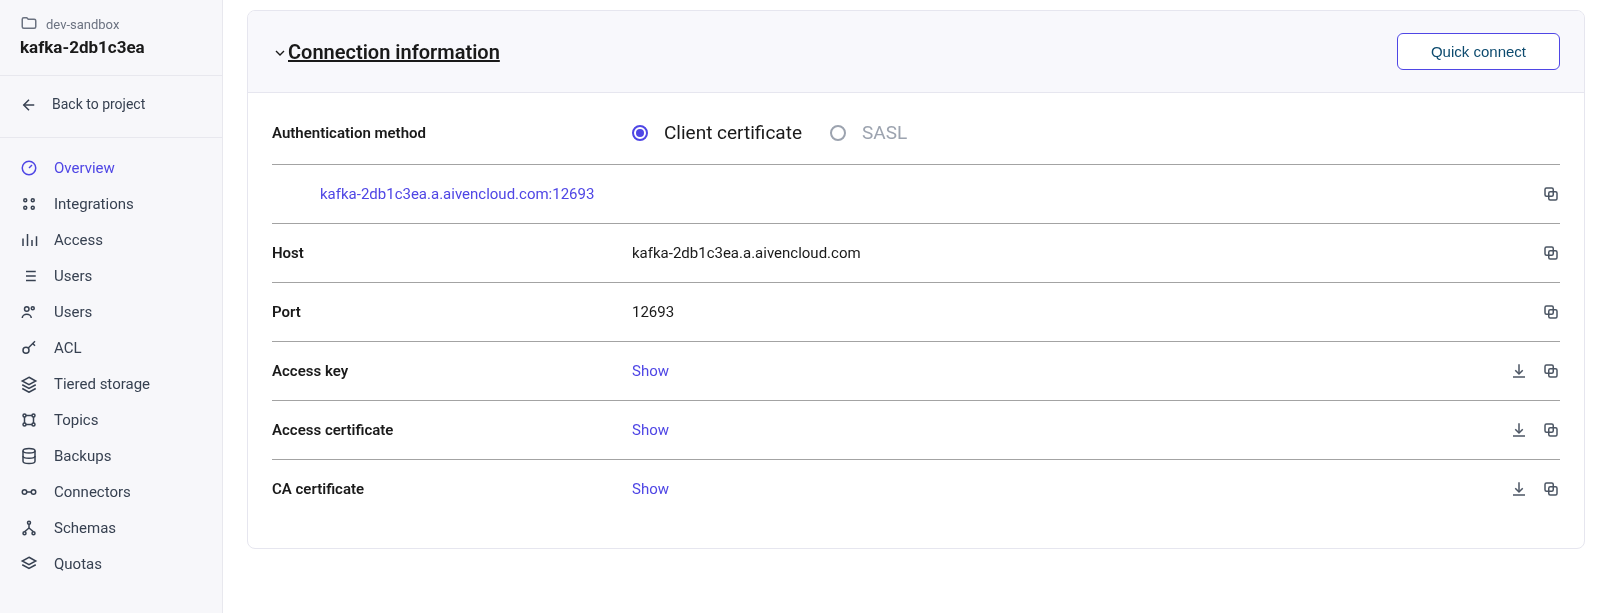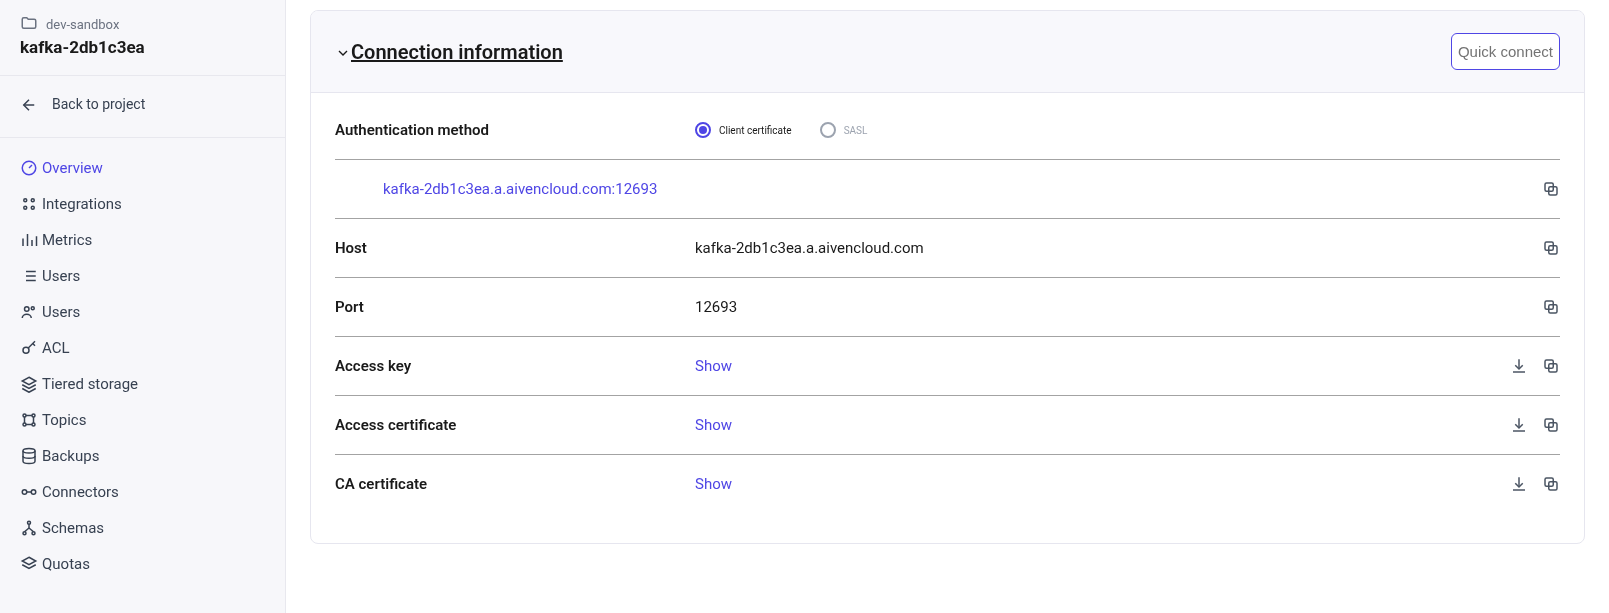--- a/index.html
+++ b/index.html
@@ -7,21 +7,21 @@
       font-family: -apple-system, BlinkMacSystemFont, "Segoe UI", Roboto, Helvetica, Arial, sans-serif;
       background: #f7f7fa;
       color: #1a1a1a;
       font-size: 14px;
       width: 1609px;
       height: 613px;
       overflow: hidden;
       display: flex;
     }
     .sidebar {
-      width: 286px;
+      width: 223px;
       background: #f7f7fa;
       border-right: 1px solid #e8e8ee;
       display: flex;
       flex-direction: column;
     }
     .sidebar-header {
       padding: 14px 20px 18px 20px;
       border-bottom: 1px solid #e8e8ee;
     }
     .project-row {
@@ -46,21 +46,21 @@
       color: #374151;
       cursor: pointer;
     }
     .nav-list {
       list-style: none;
       padding: 12px 0;
     }
     .nav-item {
       display: flex;
       align-items: center;
-      gap: 4px;
+      gap: 16px;
       padding: 9px 20px;
       color: #374151;
       cursor: pointer;
       font-size: 15px;
     }
     .nav-item.active {
       color: #4f46e5;
     }
     .nav-item .icon { width: 18px; height: 18px; display: inline-flex; align-items: center; justify-content: center; }
     .icon svg { width: 18px; height: 18px; }
@@ -89,24 +89,24 @@
       align-items: flex-end;
       text-decoration: underline;
     }
     .panel-title {
       font-size: 20px;
       font-weight: 600;
       color: #1a1a1a;
     }
     .quick-connect-btn {
       border: 1px solid #4f46e5;
-      color: #737373;
+      color: #0c4a6e;
       background: #ffffff;
       border-radius: 6px;
-      padding: 9px 6px;
+      padding: 9px 33px;
       font-size: 15px;
       font-weight: 500;
       cursor: pointer;
     }
     .panel-body {
       padding: 8px 24px 30px 24px;
     }
     .info-row {
       display: flex;
       align-items: center;
@@ -139,22 +139,22 @@
       display: inline-flex;
     }
     .radio-group {
       display: flex;
       align-items: center;
       gap: 28px;
     }
     .radio-opt {
       display: flex;
       align-items: center;
-      gap: 8px;
-      font-size: 10px;
+      gap: 16px;
+      font-size: 19px;
       cursor: pointer;
       justify-content: space-between;
     }
     .radio-opt.disabled { color: #9ca3af; cursor: default; }
     .radio-dot {
       width: 16px; height: 16px; border-radius: 50%;
       border: 2px solid #9ca3af;
       display: inline-flex; align-items: center; justify-content: center;
     }
     .radio-dot.selected { border-color: #4f46e5; }
@@ -212,21 +212,21 @@
     </li>
     <li class="nav-item">
       <span class="icon">
         <svg viewBox="0 0 24 24" fill="none" stroke="currentColor" stroke-width="2">
             <path d="M4 20V10"></path>
             <path d="M10 20V4"></path>
             <path d="M16 20v-8"></path>
             <path d="M22 20V7"></path>
           </svg>
       </span>
-      <span>Metrics</span>
+      <span>Access</span>
     </li>
     <li class="nav-item">
       <span class="icon">
         <svg viewBox="0 0 24 24" fill="none" stroke="currentColor" stroke-width="2">
             <path d="M8 6h13"></path>
             <path d="M8 12h13"></path>
             <path d="M8 18h13"></path>
             <path d="M3 6h.01"></path>
             <path d="M3 12h.01"></path>
             <path d="M3 18h.01"></path>

